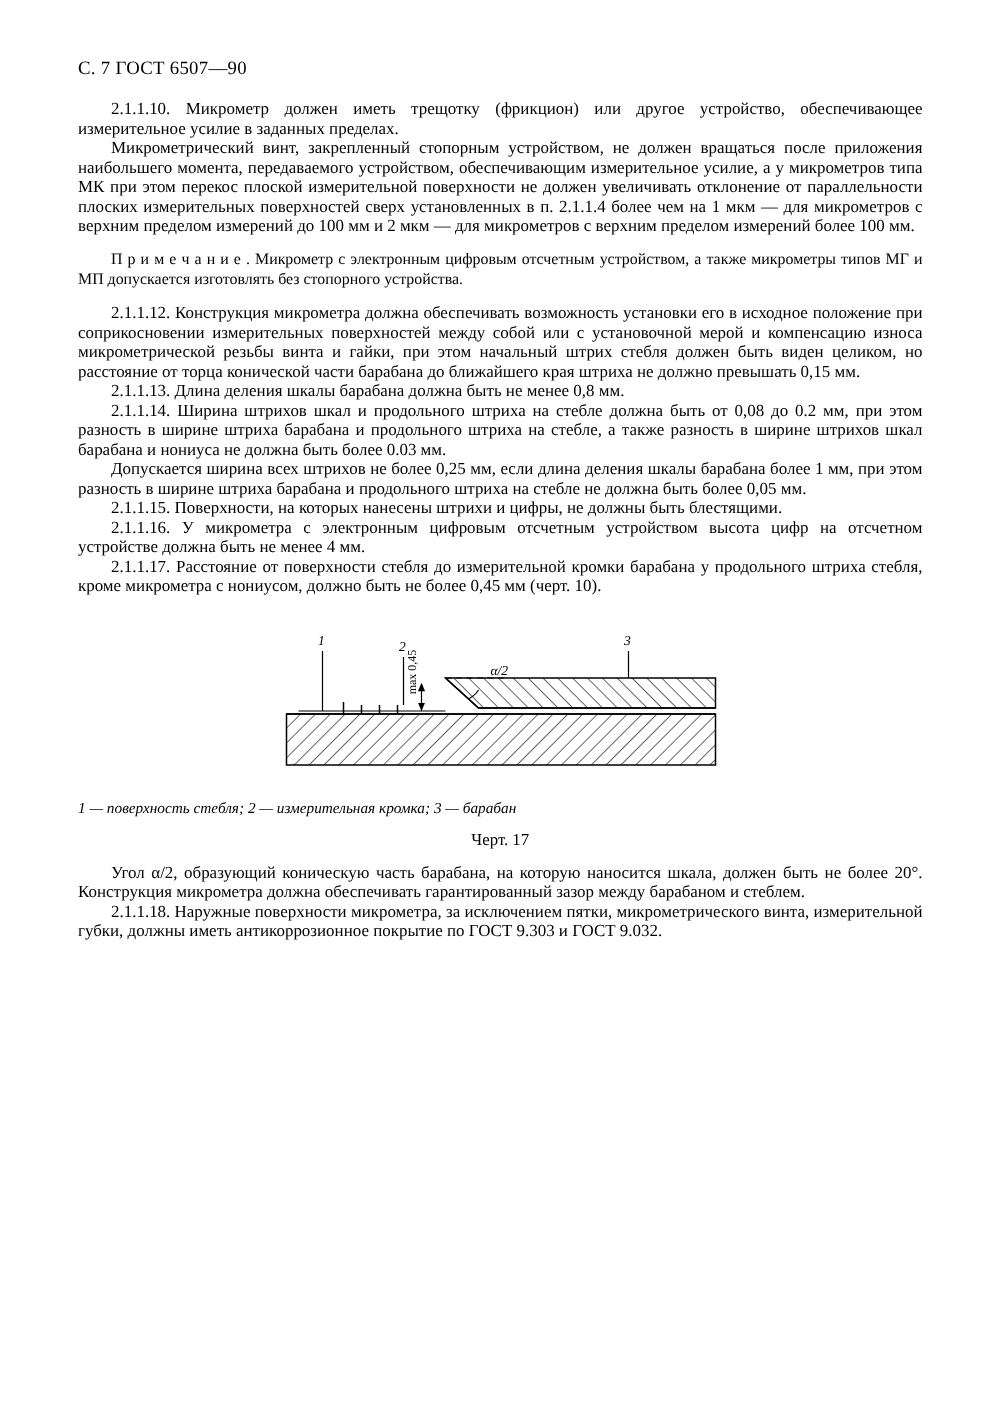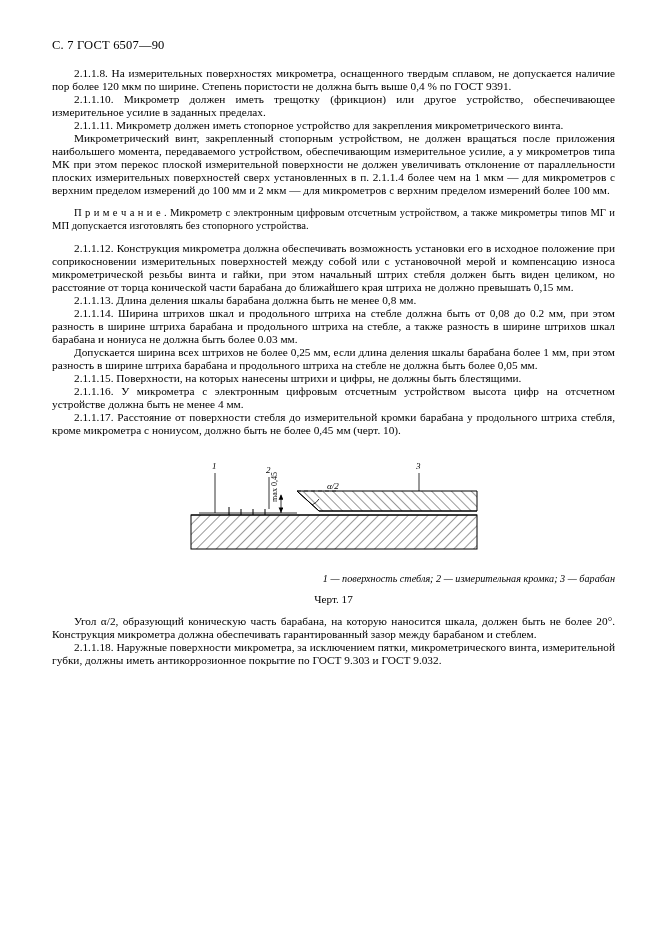--- a/index.html
+++ b/index.html
@@ -53,21 +53,21 @@
     text-align: justify;
     margin: 0;
   }
   .sp10 { height: 10px; }
   .figure-wrap {
     margin: 10px 0 0 0;
     text-align: center;
   }
   .figcaption {
     font-size: 10.2px;
-    text-align: right;
+    text-align: left;
     margin-top: 6px;
     font-style: italic;
   }
   .chertno {
     font-size: 11.2px;
     text-align: center;
     margin-top: 9px;
   }
   .bold { font-weight: bold; }
   svg { display: block; margin: 0 auto; }
@@ -75,23 +75,21 @@
 </head>
 <body>
 
 <div class="page">
 
   <div class="header">
     <span class="pagenum">С. 7</span>
     <span class="std">ГОСТ 6507—90</span>
   </div>
 
-  <p class="ind">2.1.1.8.  На измерительных поверхностях микрометра, оснащенного твердым сплавом, не допускается наличие пор более 120 мкм по ширине. Степень пористости не должна быть выше 0,4 % по ГОСТ 9391.</p>
   <p class="ind">2.1.1.10.  Микрометр должен иметь трещотку (фрикцион) или другое устройство, обеспечивающее измерительное усилие в заданных пределах.</p>
-  <p class="ind">2.1.1.11.  Микрометр должен иметь стопорное устройство для закрепления микрометрического винта.</p>
   <p class="ind">Микрометрический винт, закрепленный стопорным устройством, не должен вращаться после приложения наибольшего момента, передаваемого устройством, обеспечивающим измерительное усилие, а у микрометров типа МК при этом перекос плоской измерительной поверхности не должен увеличивать отклонение от параллельности плоских измерительных поверхностей сверх установленных в п. 2.1.1.4 более чем на 1 мкм — для микрометров с верхним пределом измерений до 100 мм и 2 мкм — для микрометров с верхним пределом измерений более 100 мм.</p>
 
   <div class="sp10"></div>
 
   <p class="note">П р и м е ч а н и е . Микрометр с электронным цифровым отсчетным устройством, а также микрометры типов МГ и МП допускается изготовлять без стопорного устройства.</p>
 
   <div class="sp10"></div>
 
   <p class="ind">2.1.1.12.  Конструкция микрометра должна обеспечивать возможность установки его в исходное положение при соприкосновении измерительных поверхностей между собой или с установочной мерой и компенсацию износа микрометрической резьбы винта и гайки, при этом начальный штрих стебля должен быть виден целиком, но расстояние от торца конической части барабана до ближайшего края штриха не должно превышать 0,15 мм.</p>
   <p class="ind">2.1.1.13.  Длина деления шкалы барабана должна быть не менее 0,8 мм.</p>

